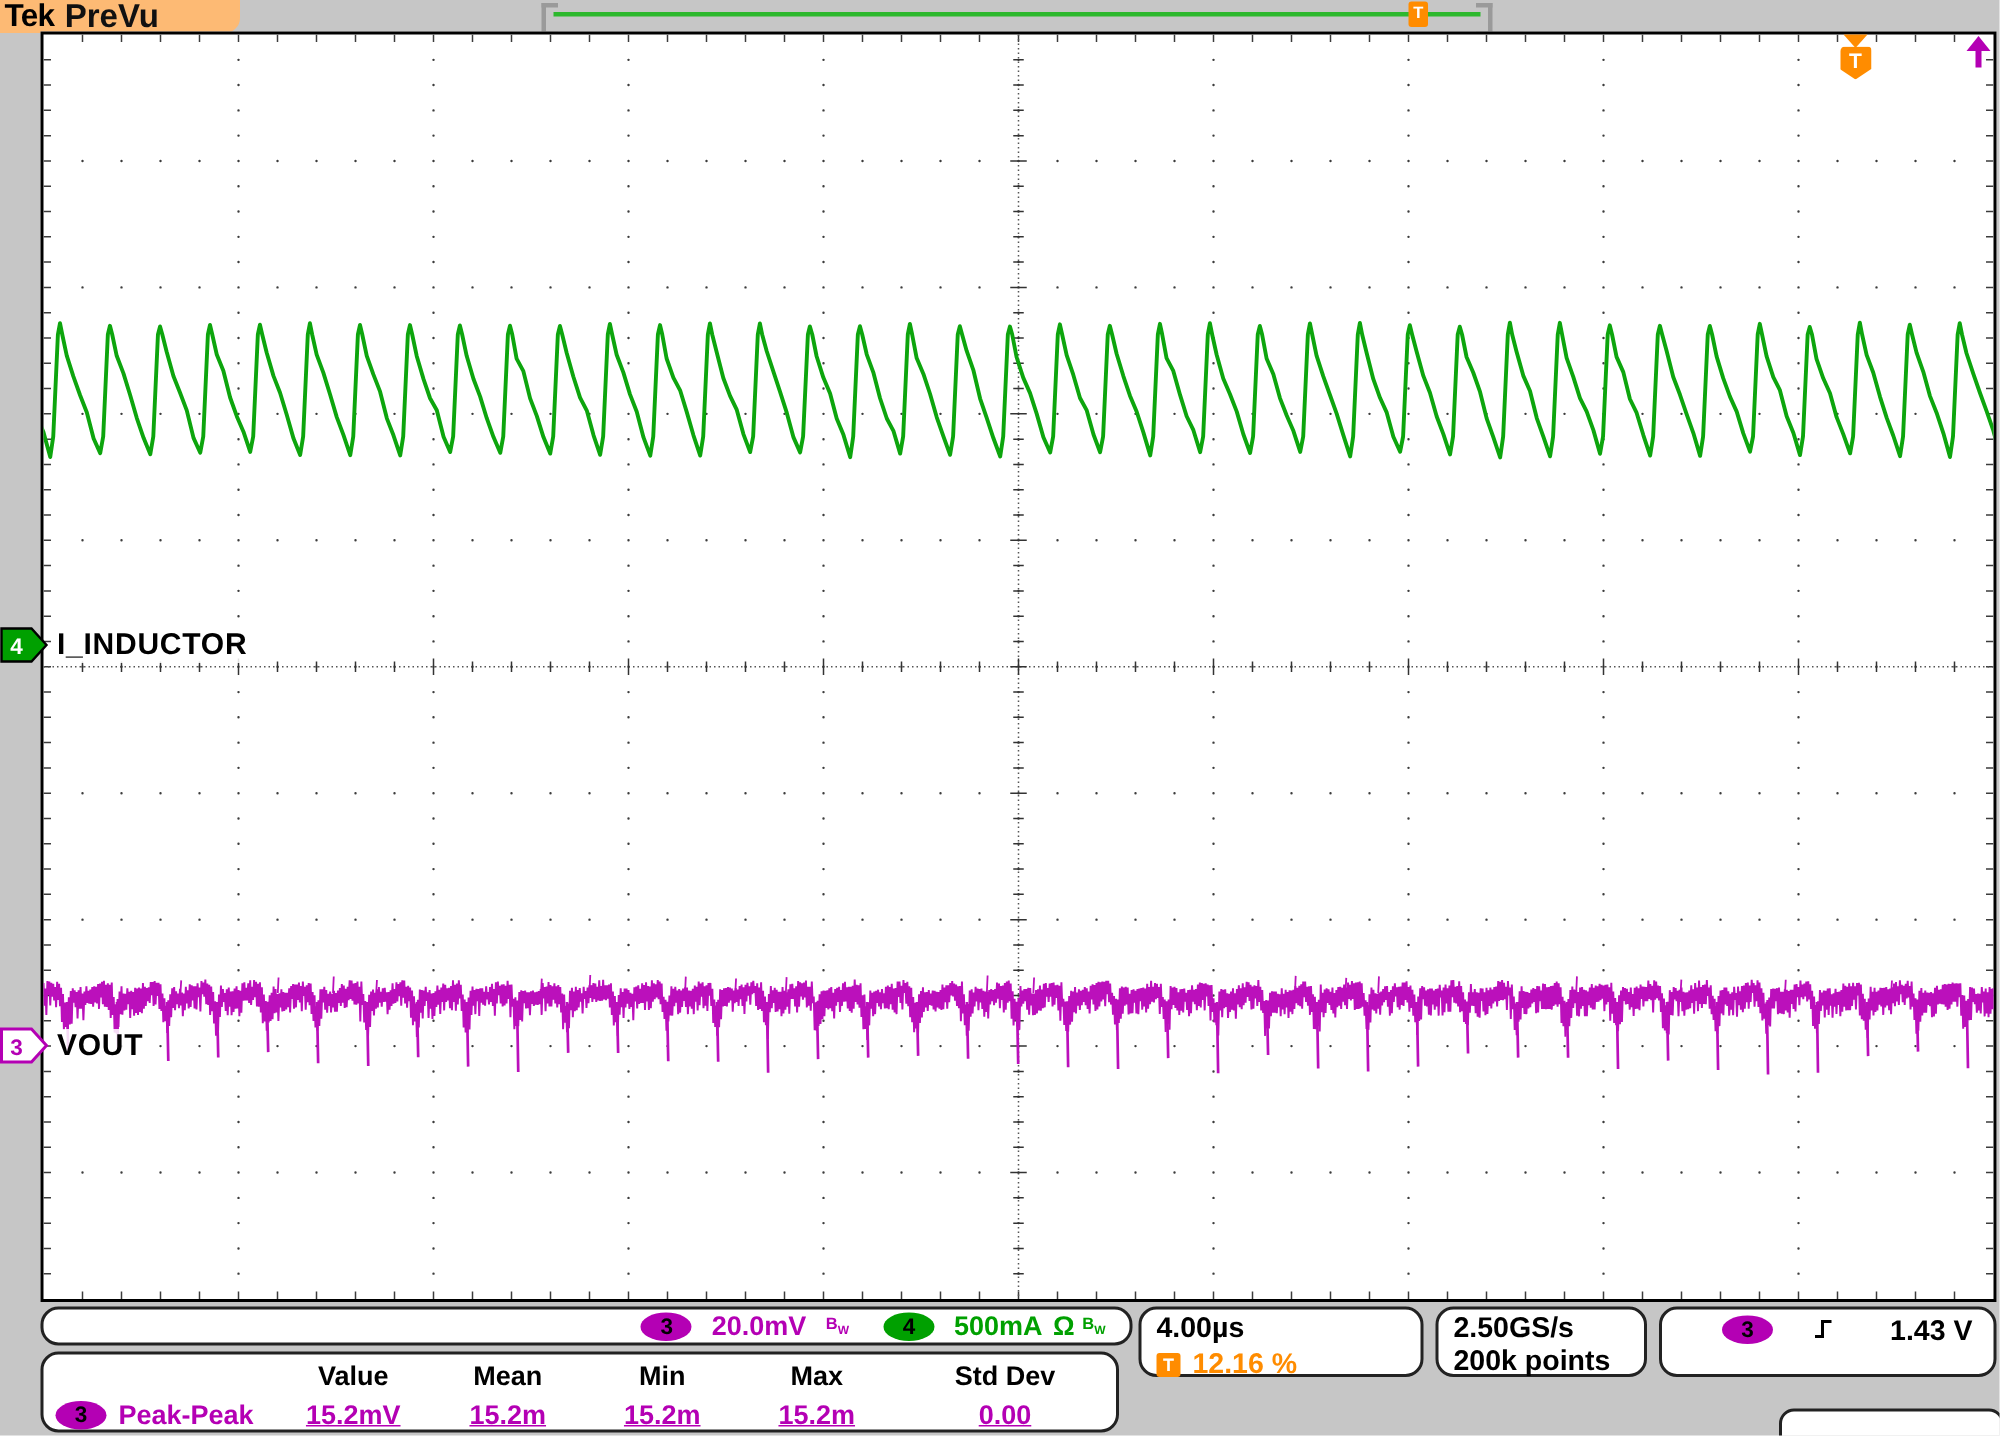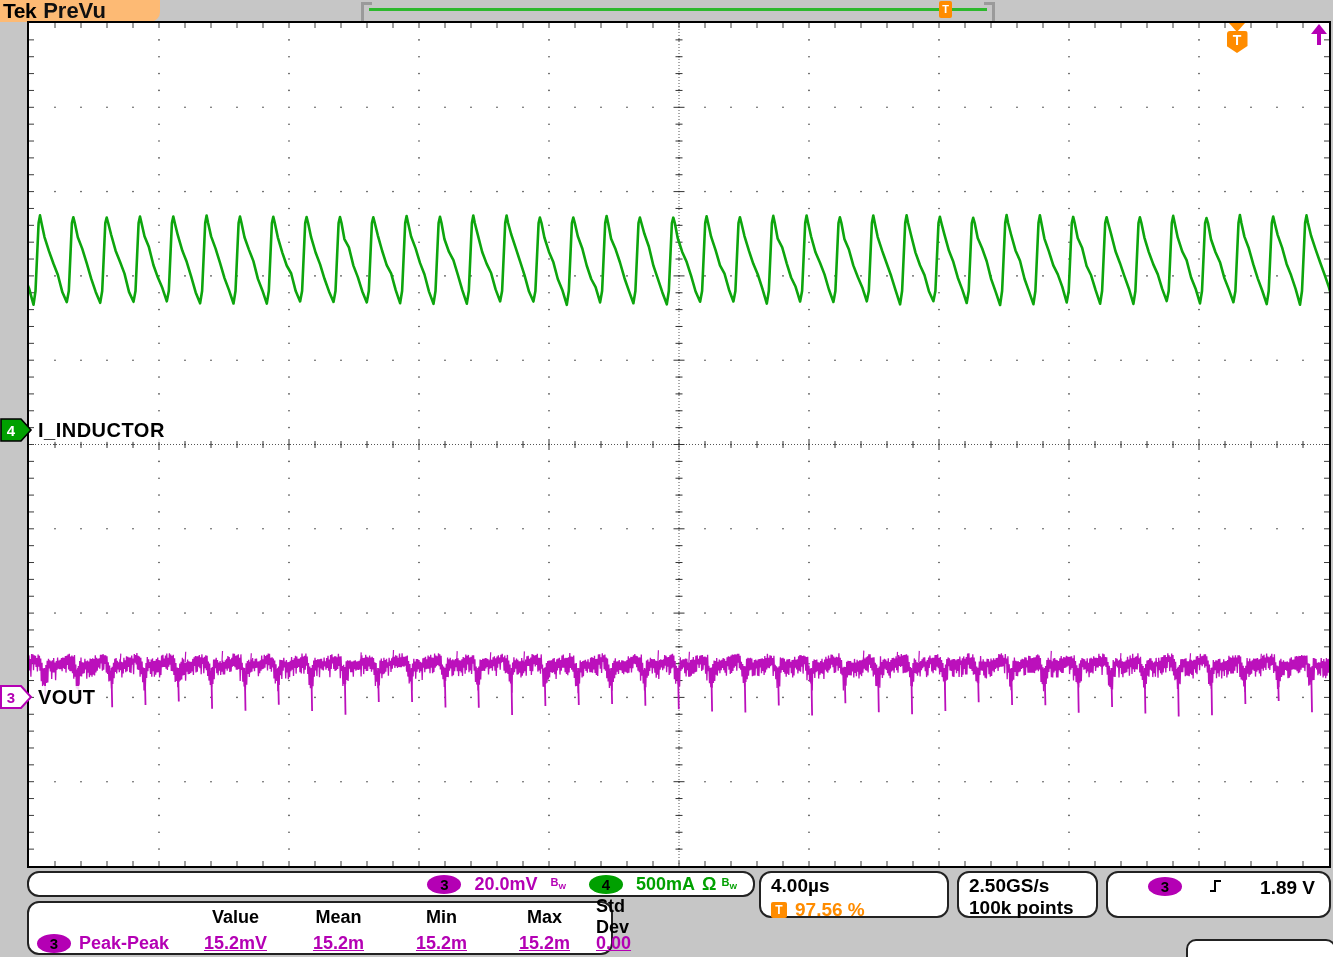--- a/index.html
+++ b/index.html
@@ -52,21 +52,21 @@
   .horiz-box .row2{display:flex;align-items:center;gap:8px;margin-top:2px;color:var(--orange);}
   .tsq{display:inline-block;width:16px;height:16px;background:var(--orange);border-radius:2px;color:#fff;font-size:12px;font-weight:800;text-align:center;line-height:16px;}
 
   .acq-box{left:957px;top:871px;width:141px;height:47px;padding:2px 0 0 10px;font-size:19px;font-weight:700;}
   .acq-box div{line-height:22px;}
 
   .trig-box{left:1106px;top:871px;width:225px;height:47px;display:flex;align-items:flex-start;padding:4px 14px 0 40px;font-size:19px;font-weight:700;}
   .trig-box .edge{margin-left:26px;margin-top:1px;}
   .trig-box .lvl{margin-left:auto;}
 
-  .meas-box{left:27px;top:901px;width:586px;height:54px;border-radius:12px;display:grid;grid-template-columns:155px 103px 103px 103px 103px 1fr;grid-template-rows:26px 26px;padding-top:1px;box-sizing:border-box;font-size:18px;font-weight:700;}
+  .meas-box{left:27px;top:901px;width:719px;height:54px;border-radius:12px;display:grid;grid-template-columns:155px 103px 103px 103px 103px 1fr;grid-template-rows:26px 26px;padding-top:1px;box-sizing:border-box;font-size:18px;font-weight:700;}
   .meas-box .hc{display:flex;align-items:center;justify-content:center;color:#000;}
   .meas-box .vc{display:flex;align-items:center;justify-content:center;color:var(--ch3);text-decoration:underline;}
   .meas-box .lbl{display:flex;align-items:center;gap:8px;padding-left:8px;color:var(--ch3);}
 
   .date-box{left:1186px;top:939px;width:146px;height:40px;background:#fff;border:2px solid #222;border-radius:10px;}
 </style>
 </head>
 <body>
 
 <div class="abs tek-box">
@@ -122,35 +122,35 @@
   <span class="badge g" style="margin-left:10px">4</span>
   <span class="v4">500mA</span>
   <span class="v4" style="margin-left:-6px">Ω</span>
   <span class="bw v4" style="margin-left:-8px"><span>B</span><sub>W</sub></span>
 </div>
 
 <div class="abs rbox horiz-box">
   <div>4.00µs</div>
   <div class="row2">
     <span class="tsq">T</span>
-    <span>97.56 %</span>
+    <span>12.16 %</span>
   </div>
 </div>
 
 <div class="abs rbox acq-box">
   <div>2.50GS/s</div>
-  <div>100k points</div>
+  <div>200k points</div>
 </div>
 
 <div class="abs rbox trig-box">
   <span class="badge m">3</span>
   <svg class="edge" width="15" height="16">
     <polyline points="2,13 7,13 7,3 13,3" fill="none" stroke="#000" stroke-width="2"></polyline>
   </svg>
-  <span class="lvl">1.89 V</span>
+  <span class="lvl">1.43 V</span>
 </div>
 
 <div class="abs rbox meas-box">
   <div class="hc"></div>
   <div class="hc">Value</div>
   <div class="hc">Mean</div>
   <div class="hc">Min</div>
   <div class="hc">Max</div>
   <div class="hc">Std Dev</div>
 

